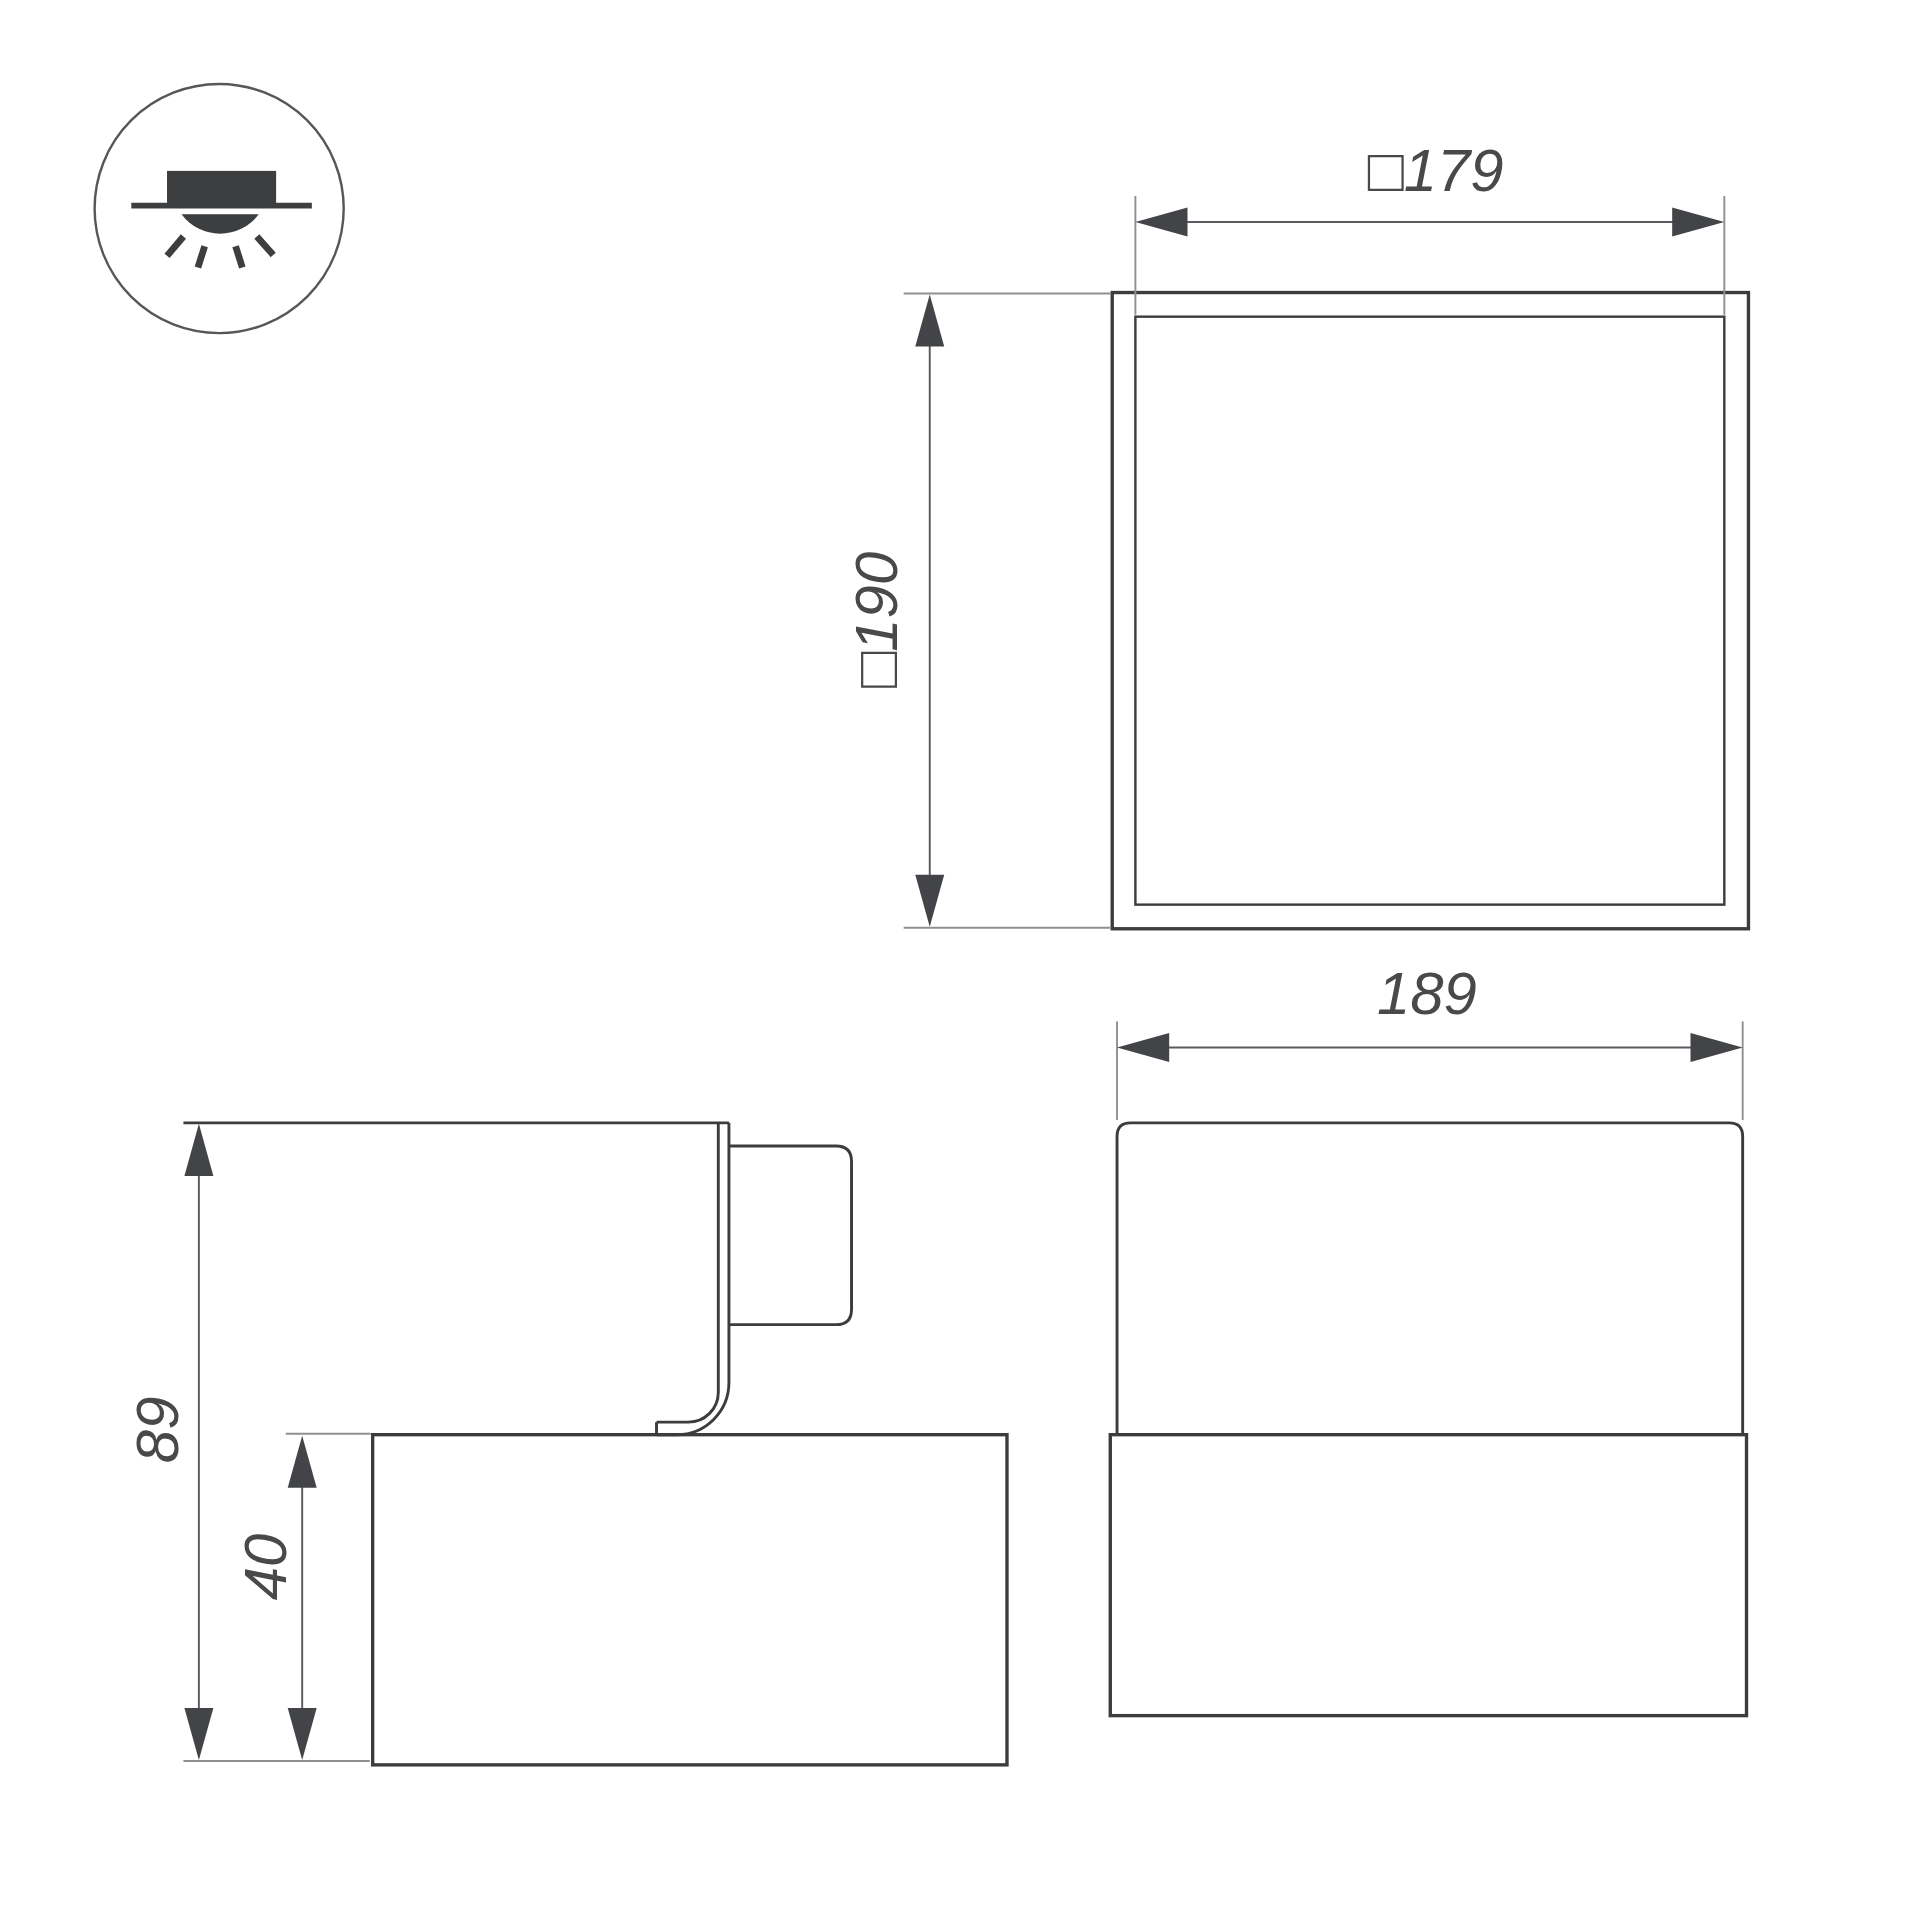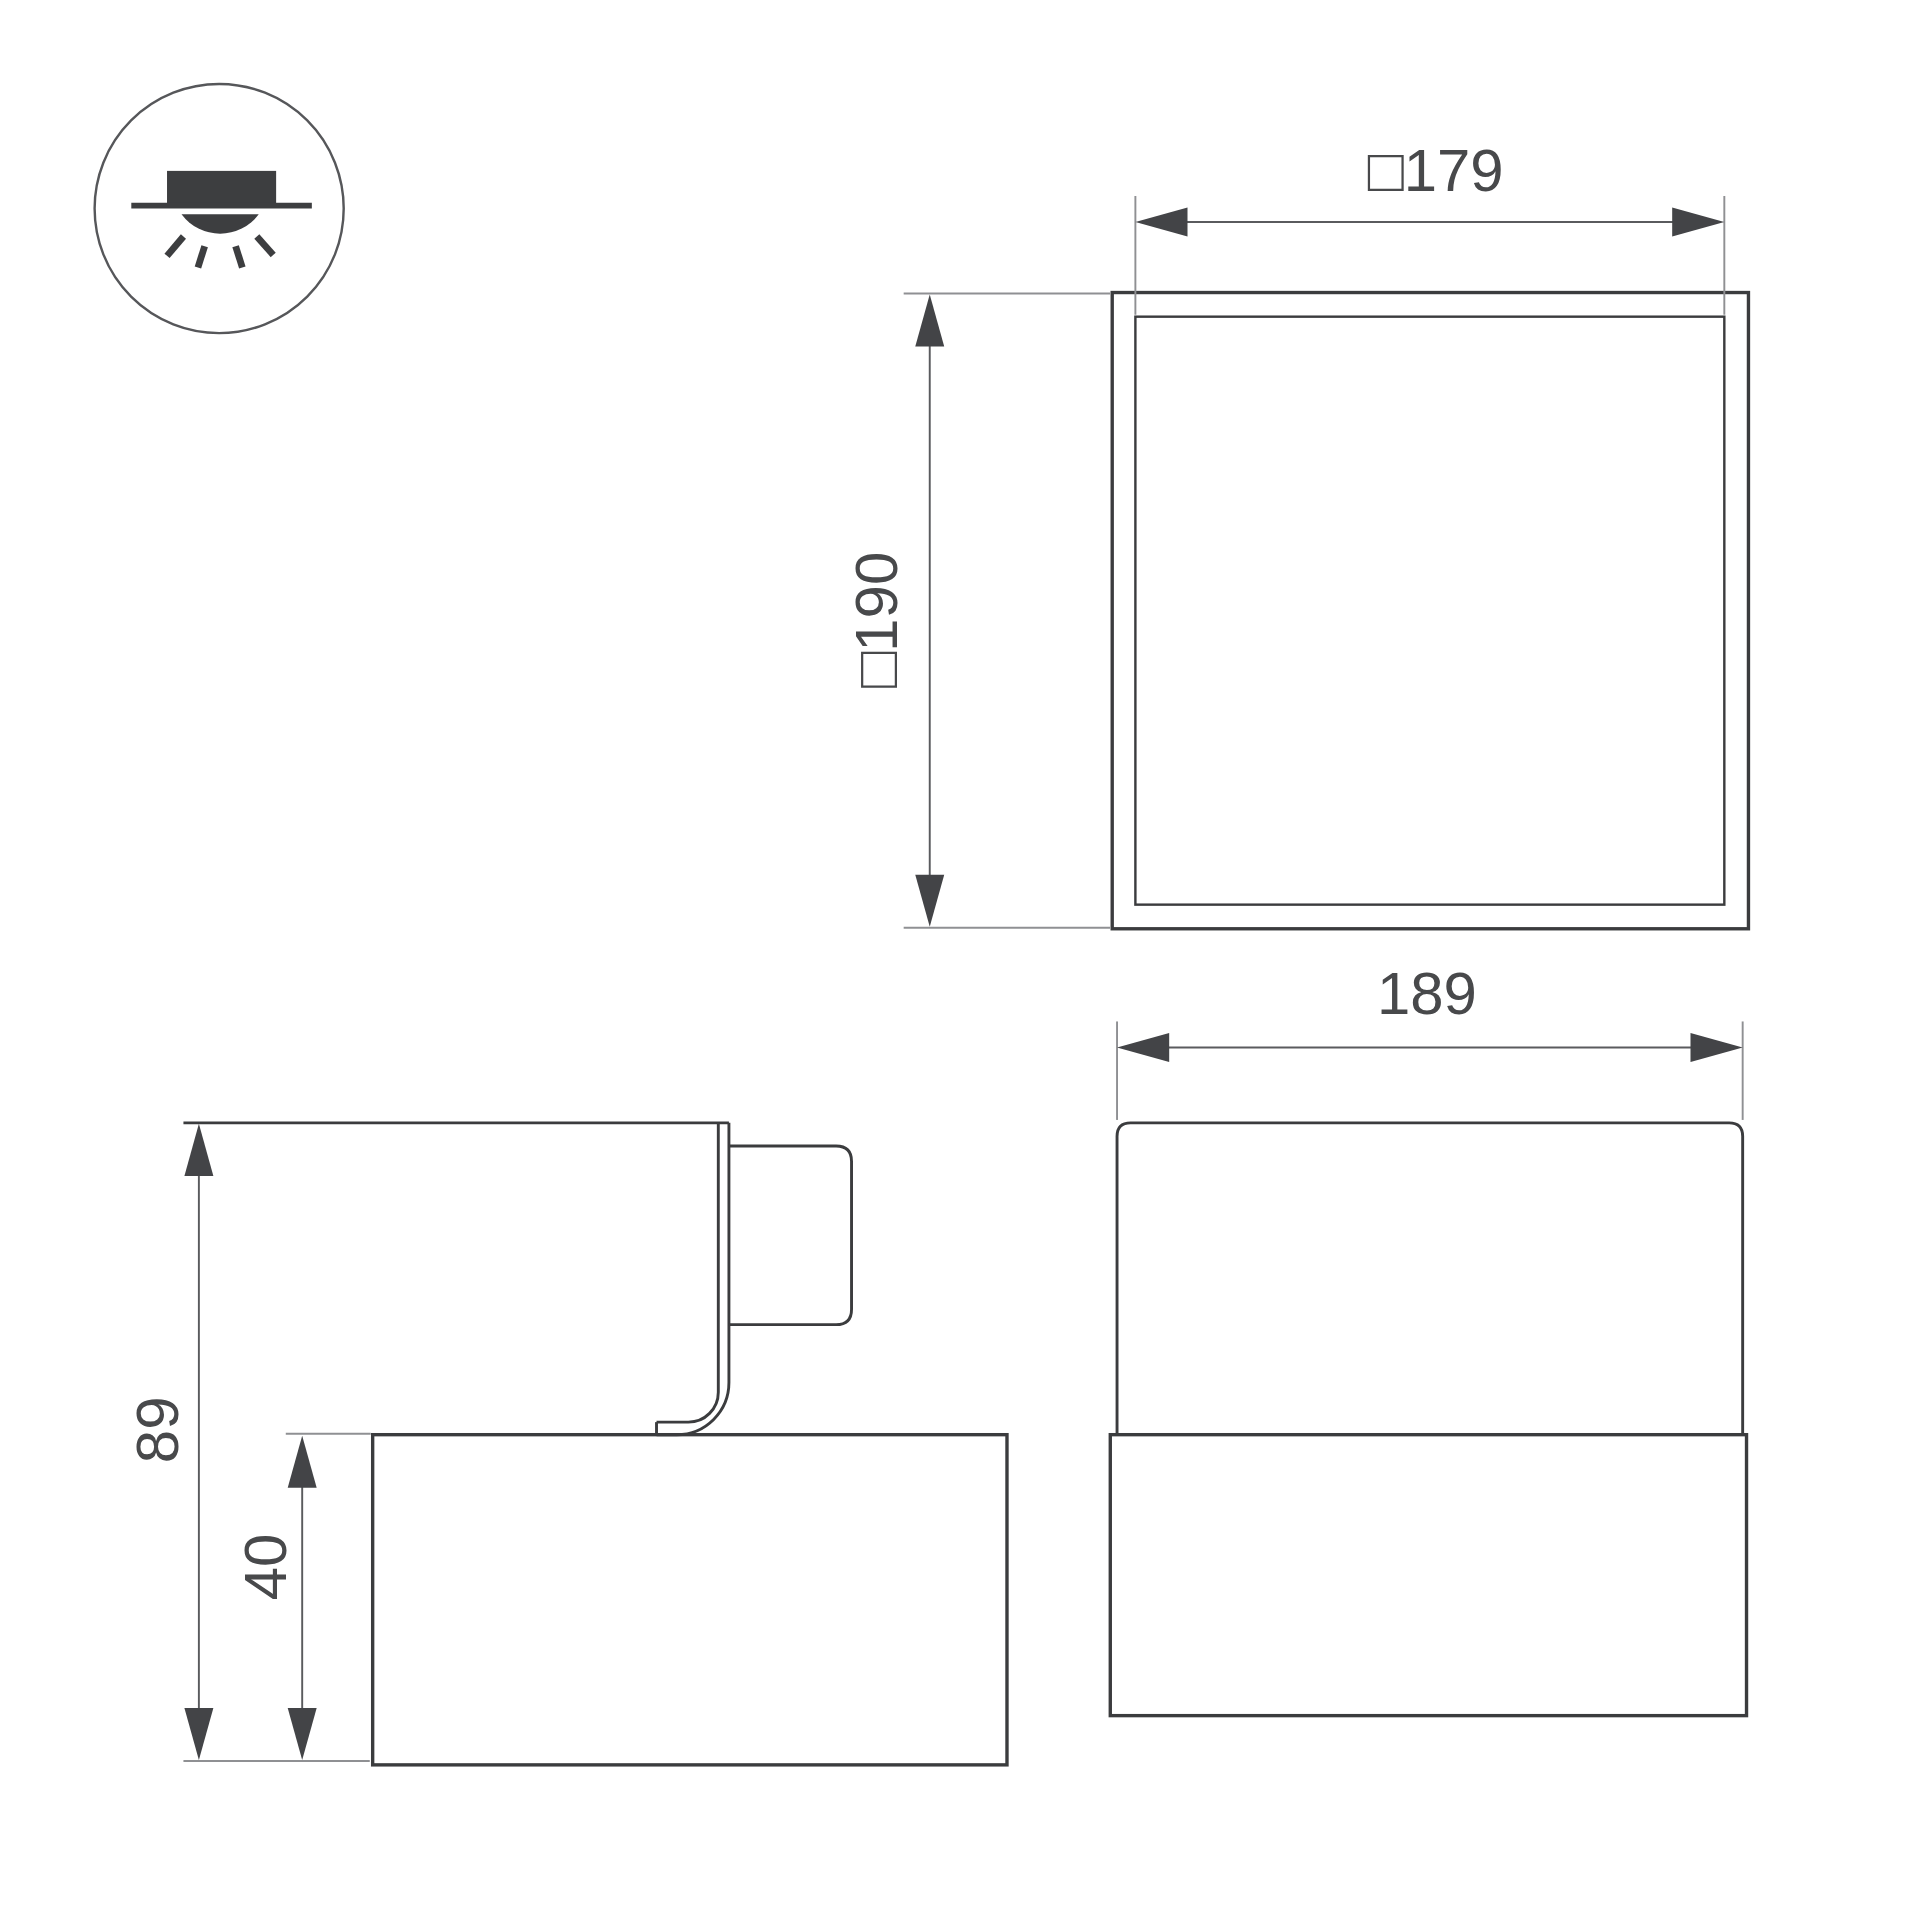--- a/index.html
+++ b/index.html
@@ -5,20 +5,21 @@
   html, body {
     margin: 0;
     padding: 0;
     background: #ffffff;
   }
   .sheet {
     width: 1929px;
     height: 1929px;
     background: #ffffff;
     position: relative;
+    font-style: italic;
   }
   svg { display: block; }
   text {
     font-family: "Liberation Sans", "DejaVu Sans", sans-serif;
     font-size: 62px;
     fill: #48494b;
   }
 </style>
 </head>
 <body>

